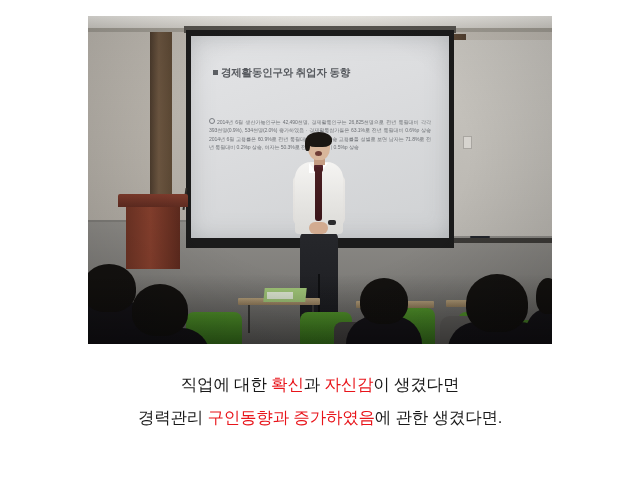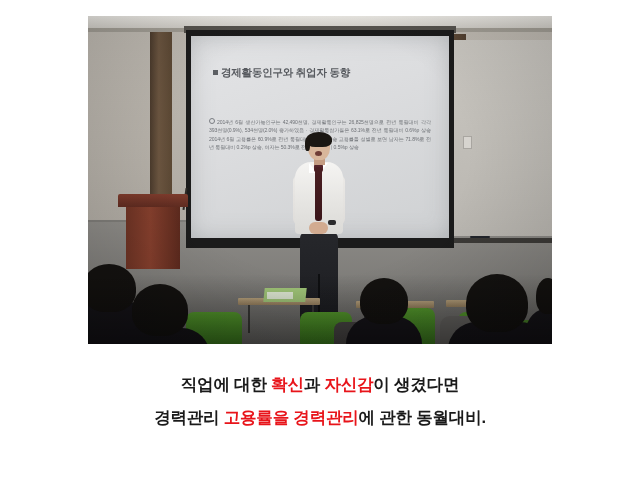--- a/index.html
+++ b/index.html
@@ -435,21 +435,21 @@
   }
 
   
   .caption {
     position: absolute;
     left: 0;
     top: 368px;
     width: 640px;
     text-align: center;
     font-family: "Liberation Sans", "DejaVu Sans", sans-serif;
-    font-weight: bold;
+    font-weight: normal;
     font-size: 16.5px;
     color: #1a1a1a;
     line-height: 33px;
     letter-spacing: -0.2px;
   }
   .caption .hl { color: #e8141a; }
   .caption-line { white-space: nowrap; }
 </style>
 </head>
 <body>
@@ -547,14 +547,14 @@
     <div class="p-body a5-body"></div>
     <div class="p-head a5-head"></div>
   </div>
 
   <div class="photo-dark-bottom"></div>
   <div class="photo-vignette"></div>
 </div>
 
 <div class="caption">
   <div class="caption-line"><span>직업에 대한 </span><span class="hl">확신</span><span>과 </span><span class="hl">자신감</span><span>이 생겼다면</span></div>
-  <div class="caption-line"><span>경력관리 </span><span class="hl">고용률을 경력관리</span><span>에 관한 동월대비.</span></div>
+  <div class="caption-line"><span>경력관리 </span><span class="hl">구인동향과 증가하였음</span><span>에 관한 생겼다면.</span></div>
 </div>
 
 </body></html>

